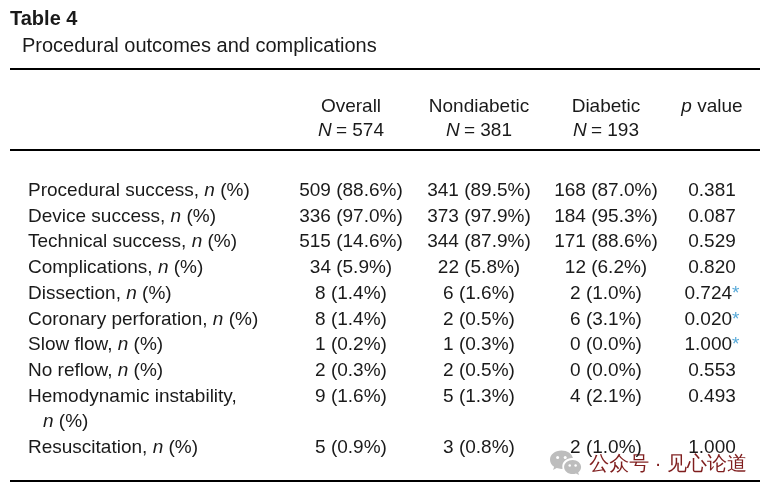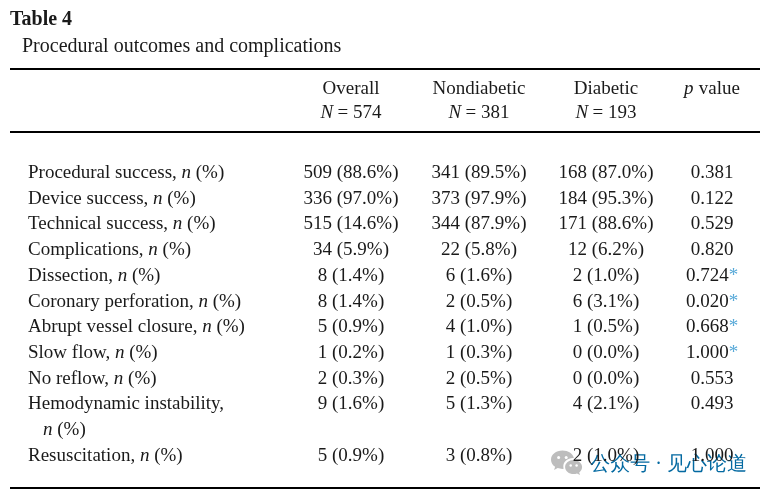--- a/index.html
+++ b/index.html
@@ -6,21 +6,21 @@
     margin: 0;
     padding: 0;
     background: #ffffff;
   }
   .page {
     position: relative;
     width: 769px;
     height: 496px;
     background: #ffffff;
     overflow: hidden;
-    font-family: Liberation Serif, serif;
+    font-family: Liberation Sans, sans-serif;
     color: #1a1a1a;
   }
   .title {
     position: absolute;
     left: 10px;
     top: 5px;
     font-size: 20px;
     font-weight: bold;
     line-height: 26px;
   }
@@ -47,21 +47,21 @@
   col.c1 { width: 282px; }
   col.c2 { width: 118px; }
   col.c3 { width: 138px; }
   col.c4 { width: 116px; }
   col.c5 { width: 96px; }
   thead th {
     border-bottom: 2.5px solid #000;
     font-weight: normal;
     vertical-align: top;
     text-align: center;
-    padding: 6px 0 7px 0;
+    padding: 24px 0 7px 0;
   }
   .col-label { line-height: 24px; }
   .col-sub   { line-height: 24px; }
   .it  { font-style: italic; }
   .nv  { margin-left: 0.22em; }
   .nv2 { margin-left: 0.28em; }
   tbody td {
     line-height: 25.7px;
     vertical-align: top;
     text-align: center;
@@ -87,21 +87,21 @@
     vertical-align: 4px;
   }
   .fn-text { margin-left: 15px; }
   .watermark {
     position: absolute;
     right: 22px;
     top: 449px;
     display: flex;
     align-items: center;
     gap: 6px;
-    color: #0369a1;
+    color: #7f1d1d;
     font-size: 20px;
     line-height: 28px;
     z-index: 1;
     white-space: nowrap;
   }
   .watermark svg { display: block; }
 </style>
 </head>
 <body>
 
@@ -144,21 +144,21 @@
       <td>509 (88.6%)</td>
       <td>341 (89.5%)</td>
       <td>168 (87.0%)</td>
       <td>0.381</td>
     </tr>
         <tr>
       <td class="c-label"><span class="lbl">Device success, <i>n</i> (%)</span></td>
       <td>336 (97.0%)</td>
       <td>373 (97.9%)</td>
       <td>184 (95.3%)</td>
-      <td>0.122</td>
+      <td>0.087</td>
     </tr>
         <tr>
       <td class="c-label"><span class="lbl">Technical success, <i>n</i> (%)</span></td>
       <td>515 (14.6%)</td>
       <td>344 (87.9%)</td>
       <td>171 (88.6%)</td>
       <td>0.529</td>
     </tr>
         <tr>
       <td class="c-label"><span class="lbl">Complications, <i>n</i> (%)</span></td>
@@ -173,27 +173,20 @@
       <td>6 (1.6%)</td>
       <td>2 (1.0%)</td>
       <td>0.724<span class="star">*</span></td>
     </tr>
         <tr>
       <td class="c-label"><span class="lbl">Coronary perforation, <i>n</i> (%)</span></td>
       <td>8 (1.4%)</td>
       <td>2 (0.5%)</td>
       <td>6 (3.1%)</td>
       <td>0.020<span class="star">*</span></td>
-    </tr>
-        <tr>
-      <td class="c-label"><span class="lbl">Abrupt vessel closure, <i>n</i> (%)</span></td>
-      <td>5 (0.9%)</td>
-      <td>4 (1.0%)</td>
-      <td>1 (0.5%)</td>
-      <td>0.668<span class="star">*</span></td>
     </tr>
         <tr>
       <td class="c-label"><span class="lbl">Slow flow, <i>n</i> (%)</span></td>
       <td>1 (0.2%)</td>
       <td>1 (0.3%)</td>
       <td>0 (0.0%)</td>
       <td>1.000<span class="star">*</span></td>
     </tr>
         <tr>
       <td class="c-label"><span class="lbl">No reflow, <i>n</i> (%)</span></td>

